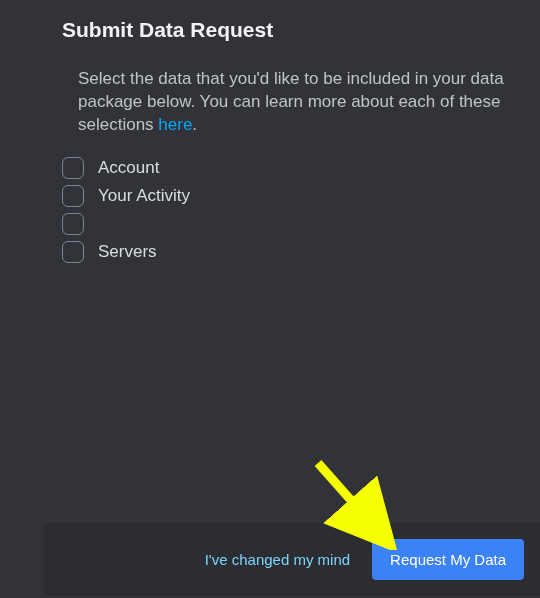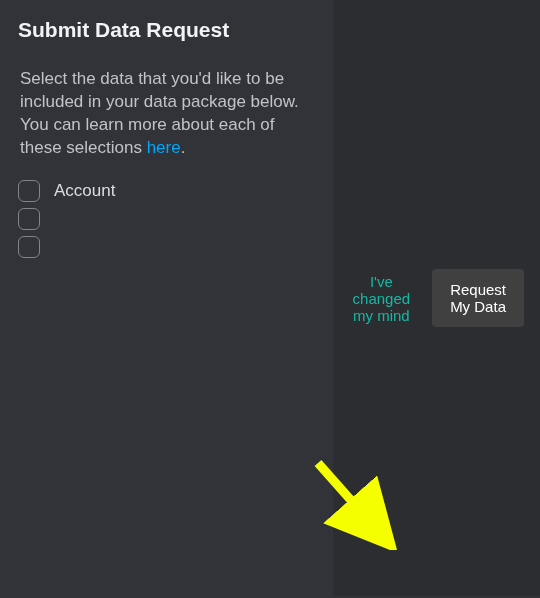--- a/index.html
+++ b/index.html
@@ -9,38 +9,40 @@
     height: 598px;
     overflow: hidden;
     font-family: "gg sans", "Helvetica Neue", Helvetica, Arial, sans-serif;
     background: #313338;
     color: #dbdee1;
   }
   .modal {
     box-sizing: border-box;
     width: 540px;
     display: flex;
+    flex-direction: column;
     height: 596px;
+    padding-left: 44px;
   }
   .modal-body {
     padding: 18px 18px 12px 18px;
     flex: 1 1 auto;
     background: #313338;
   }
   .modal-title {
     color: #f2f3f5;
     font-weight: 700;
     font-size: 21px;
     margin: 0 0 26px 0;
   }
   .modal-text {
     color: #c0c3c8;
     font-size: 17px;
     line-height: 1.35;
-    margin: 0 0 20px 2px;
+    margin: 0 0 20px 16px;
   }
   .link {
     color: #00a8fc;
     cursor: pointer;
     text-decoration: none;
   }
 
   .options {
     display: flex;
     flex-direction: column;
@@ -70,29 +72,29 @@
     background: #2b2d31;
     padding: 16px 16px;
     display: flex;
     justify-content: flex-end;
     align-items: center;
     gap: 18px;
   }
   .btn-link {
     background: none;
     border: none;
-    color: #14b8a6;
+    color: #7dd3fc;
     font-size: 15px;
     font-weight: 500;
     cursor: pointer;
     padding: 6px 4px;
     font-family: inherit;
   }
   .btn-primary {
-    background: #404040;
+    background: #3b82f6;
     border: none;
     color: #ffffff;
     font-size: 15px;
     font-weight: 500;
     cursor: pointer;
     padding: 12px 18px;
     border-radius: 4px;
     font-family: inherit;
   }
 
@@ -116,23 +118,28 @@
     </p>
 
 
     <div class="options">
       <label class="option">
         <span class="checkbox"></span>
         <span class="option-label">Account</span>
       </label>
       <label class="option">
         <span class="checkbox"></span>
+        <span class="option-label">Your Activity</span>
       </label>
       <label class="option">
         <span class="checkbox"></span>
+      </label>
+      <label class="option">
+        <span class="checkbox"></span>
+        <span class="option-label">Servers</span>
       </label>
     </div>
   </div>
 
   <div class="modal-footer">
     <button class="btn-link">I've changed my mind</button>
     <button class="btn-primary">Request My Data</button>
   </div>
 </div>
 

